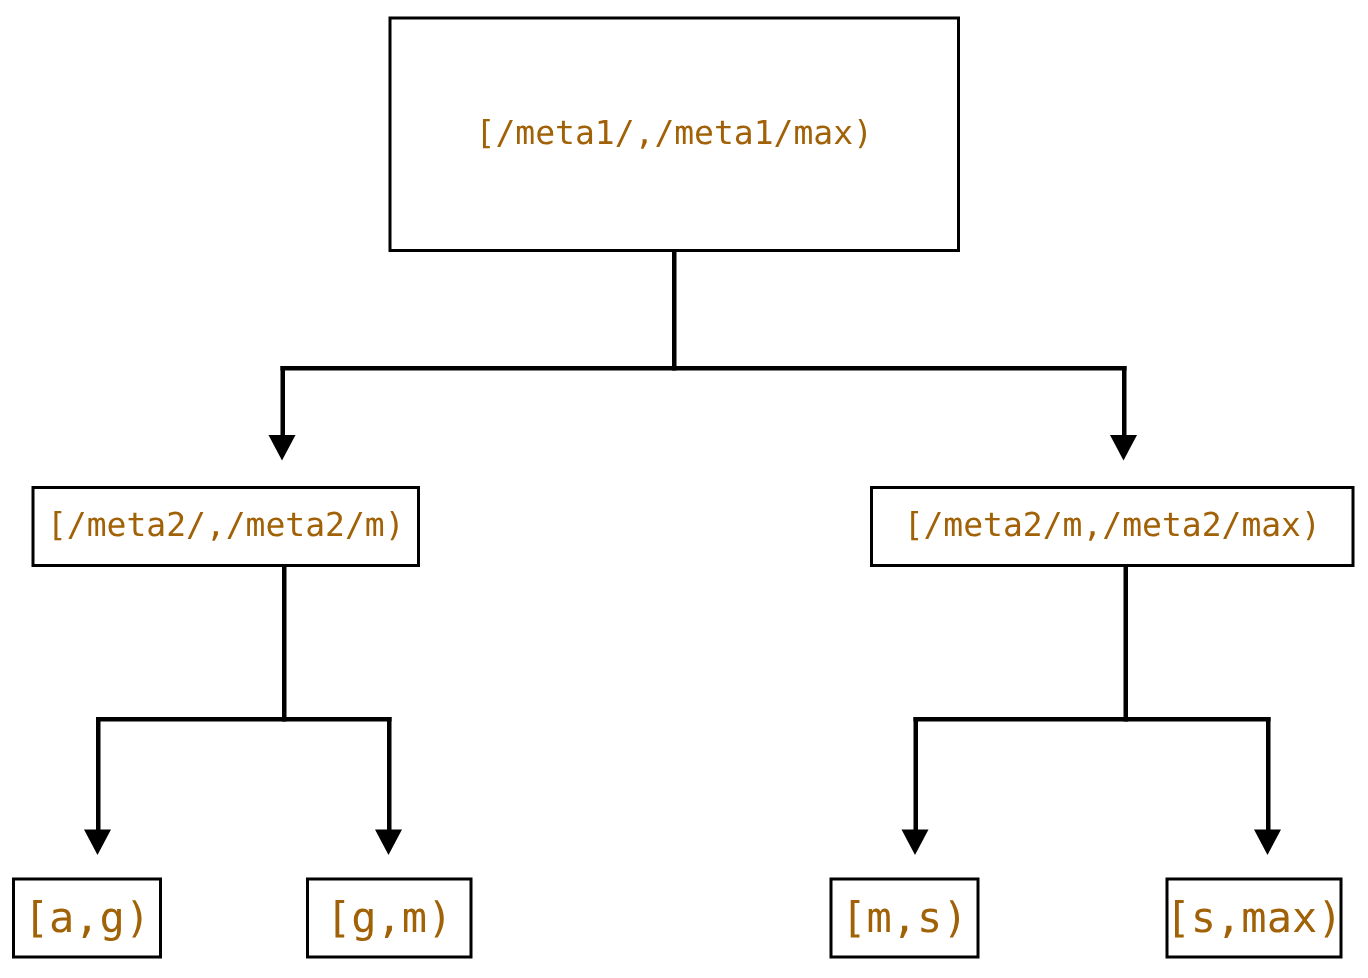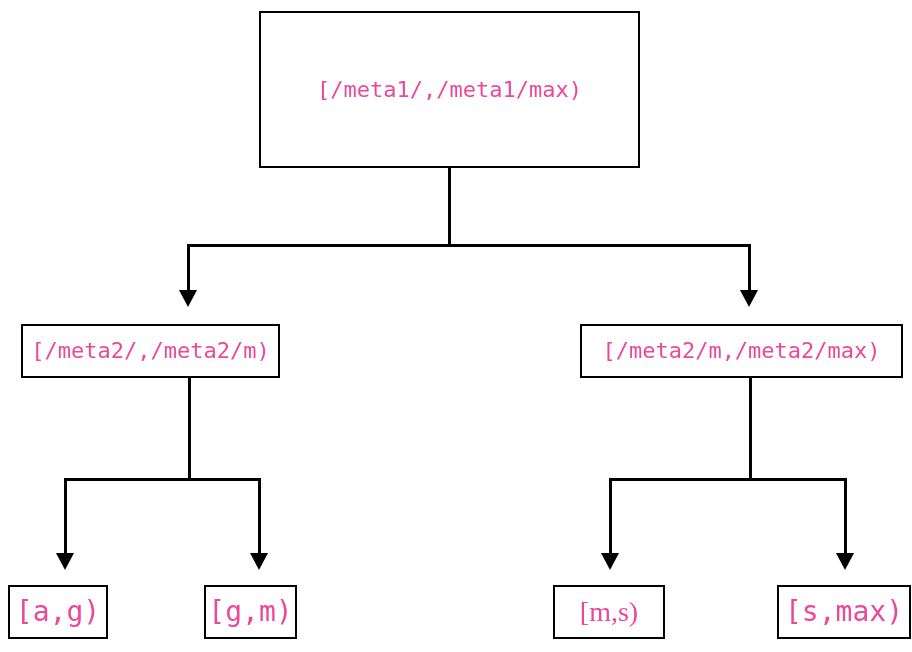--- a/index.html
+++ b/index.html
@@ -19,21 +19,21 @@
     overflow: hidden;
   }
   .node {
     position: absolute;
     box-sizing: border-box;
     border: 2px solid #000000;
     background: #ffffff;
     display: flex;
     align-items: center;
     justify-content: center;
-    color: #ec4899;
+    color: #a16207;
     font-family: "DejaVu Sans Mono", "Liberation Mono", monospace;
     white-space: pre;
   }
   .node-label {
     display: block;
     line-height: 1;
     letter-spacing: 0px;
   }
   
   .node-root {
@@ -52,23 +52,23 @@
   .node-mid-left  { left: 21px;  width: 259px; }
   .node-mid-right { left: 580px; width: 323px; justify-content: center; }
   
   .node-leaf {
     top: 585px;
     height: 54px;
     font-size: 28px;
     text-align: right;
   }
   .leaf-ag   { left: 8px;   width: 100px; }
-  .leaf-gm   { left: 204px; width: 93px; }
-  .leaf-ms   { left: 553px; width: 112px; font-family: Liberation Serif, serif; }
-  .leaf-smax { left: 777px; width: 134px; }
+  .leaf-gm   { left: 204px; width: 111px; }
+  .leaf-ms   { left: 553px; width: 100px; }
+  .leaf-smax { left: 777px; width: 118px; }
 
   
   .vline {
     position: absolute;
     width: 3px;
     background: #000000;
   }
   .hline {
     position: absolute;
     height: 3px;

